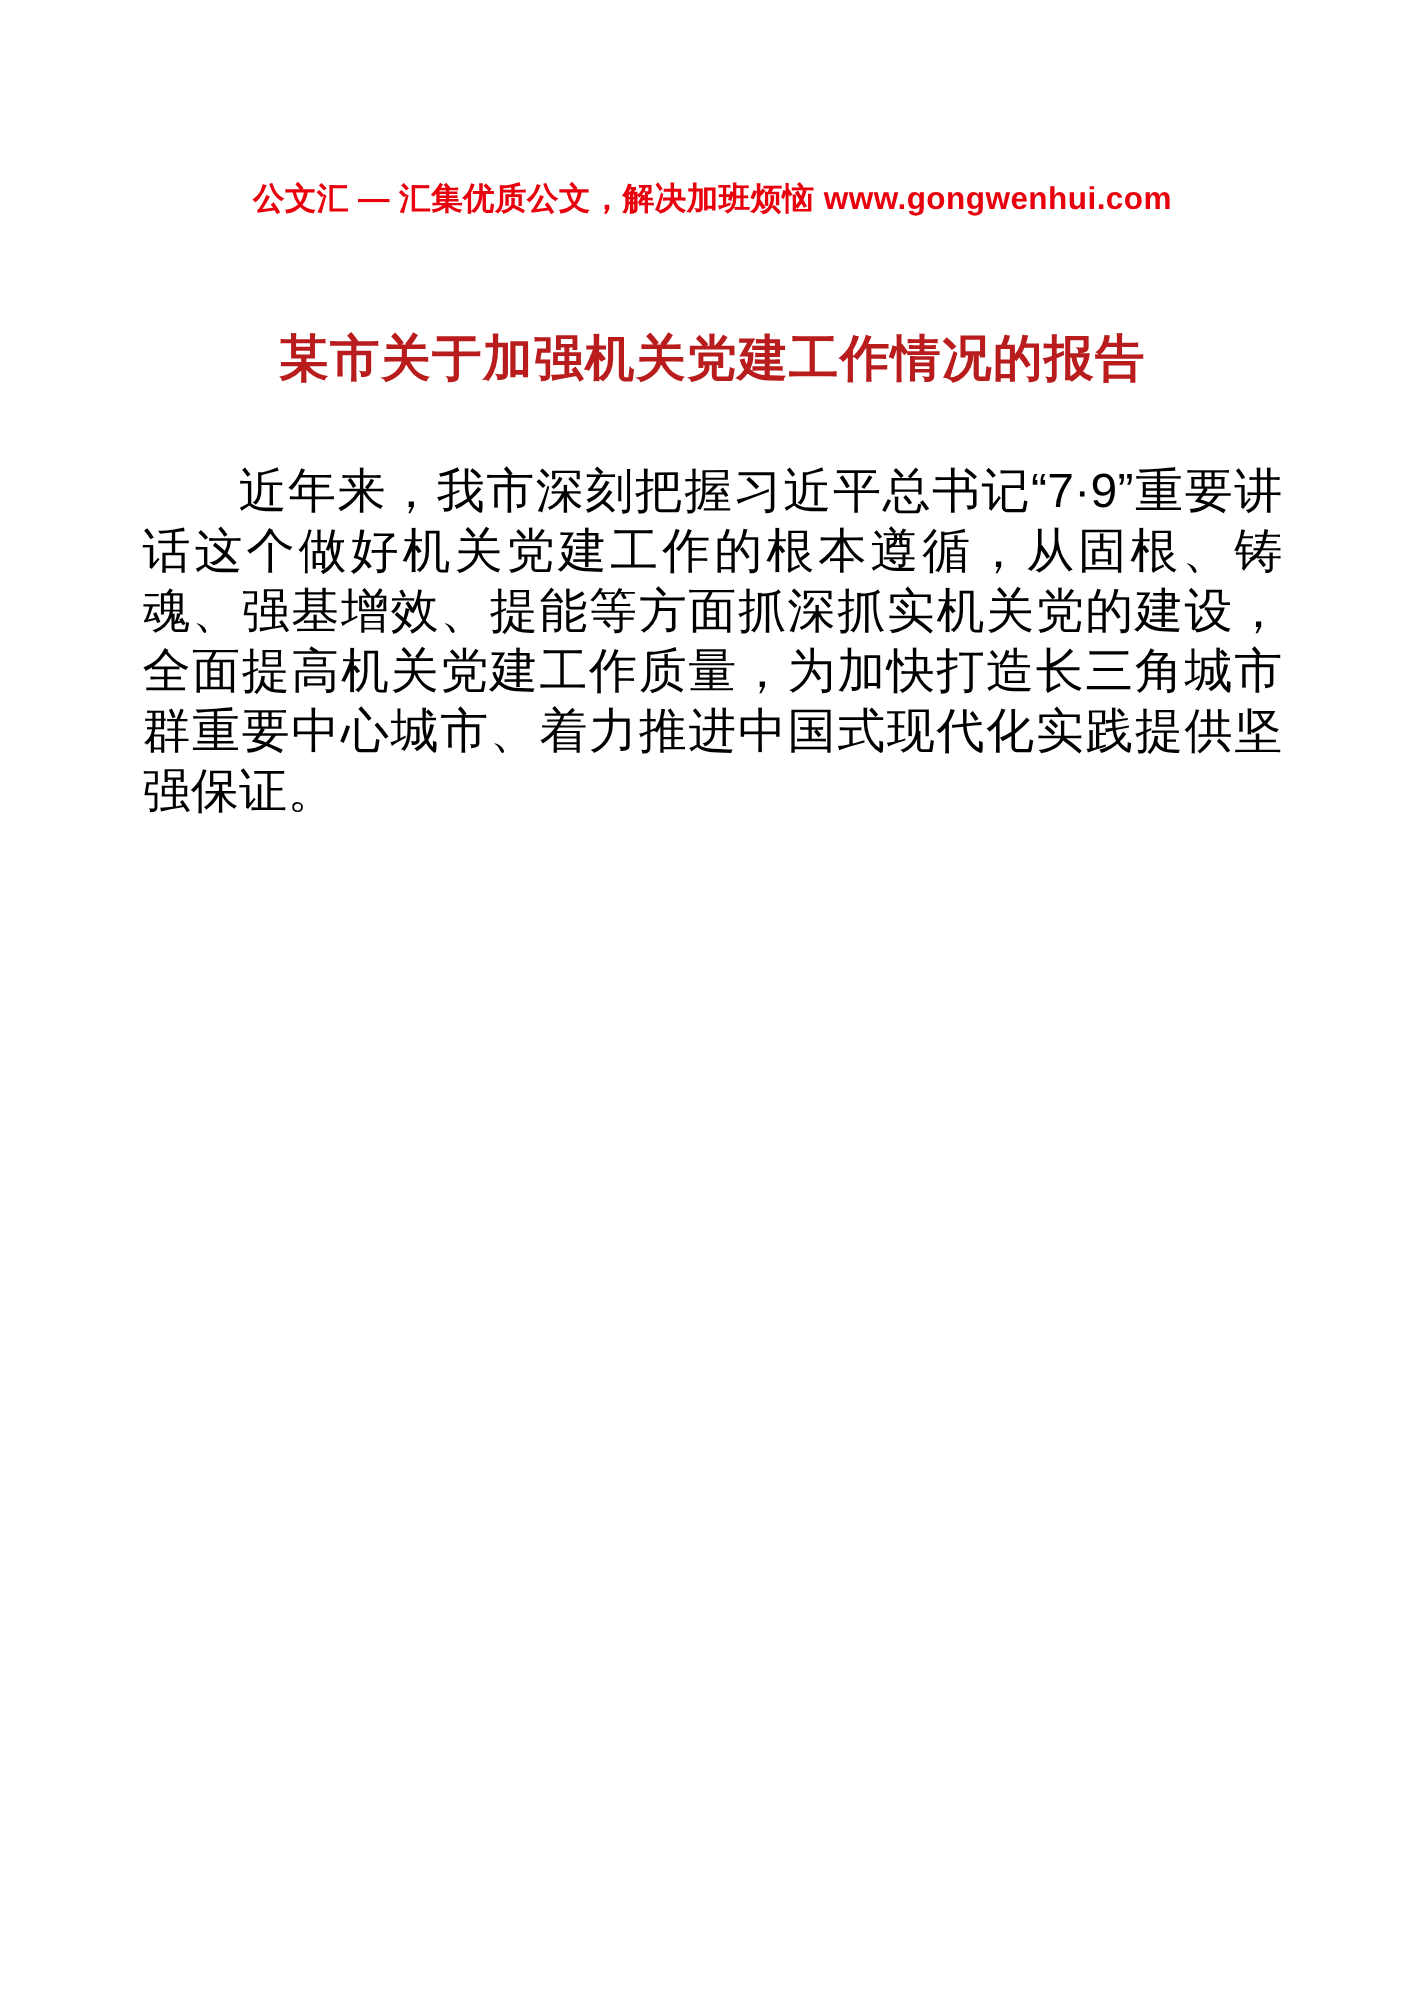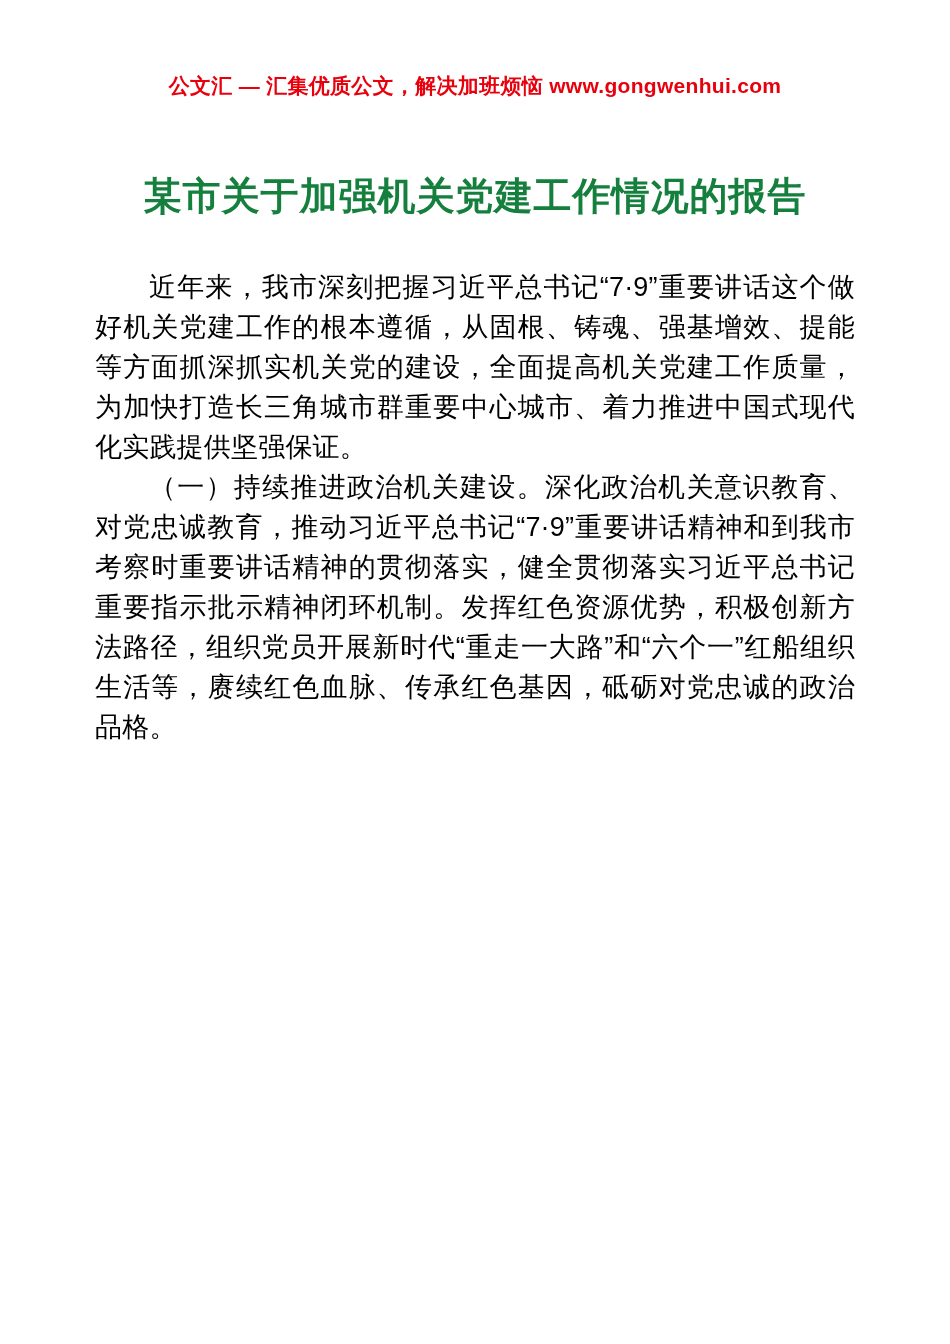--- a/index.html
+++ b/index.html
@@ -19,63 +19,62 @@
     height: 1344px;
     box-sizing: border-box;
     padding: 0 95px;
     position: relative;
   }
   .watermark {
     text-align: center;
     font-size: 21px;
     font-weight: bold;
     color: #e8000d;
-    margin-top: 72px;
+    margin-top: 118px;
     letter-spacing: 0.3px;
     white-space: nowrap;
   }
   .watermark .url {
     color: #e8000d;
   }
   .doc-title {
     text-align: center;
-    font-size: 38px;
+    font-size: 33px;
     font-weight: bold;
-    color: #15803d;
+    color: #b91c1c;
     margin-top: 72px;
     letter-spacing: 1px;
     line-height: 1.3;
   }
   .body-text {
     margin-top: 46px;
     font-size: 23.5px;
     line-height: 40px;
     text-align: justify;
     letter-spacing: 0.2px;
   }
   .para {
     margin: 0;
     text-indent: 2em;
     text-align: justify;
-    font-size: 27px;
+    font-size: 32px;
     line-height: 40px;
   }
   .para + .para {
     margin-top: 0;
   }
 </style>
 </head>
 <body>
 
 <div class="page">
 
   <div class="watermark">
     <span>公文汇 — 汇集优质公文，解决加班烦恼 </span><span class="url">www.gongwenhui.com</span>
   </div>
 
   <h1 class="doc-title">某市关于加强机关党建工作情况的报告</h1>
 
   <div class="body-text">
     <p class="para">近年来，我市深刻把握习近平总书记“7·9”重要讲话这个做好机关党建工作的根本遵循，从固根、铸魂、强基增效、提能等方面抓深抓实机关党的建设，全面提高机关党建工作质量，为加快打造长三角城市群重要中心城市、着力推进中国式现代化实践提供坚强保证。</p>
-    <p class="para">（一）持续推进政治机关建设。深化政治机关意识教育、对党忠诚教育，推动习近平总书记“7·9”重要讲话精神和到我市考察时重要讲话精神的贯彻落实，健全贯彻落实习近平总书记重要指示批示精神闭环机制。发挥红色资源优势，积极创新方法路径，组织党员开展新时代“重走一大路”和“六个一”红船组织生活等，赓续红色血脉、传承红色基因，砥砺对党忠诚的政治品格。</p>
   </div>
 
 </div>
 
 </body></html>

